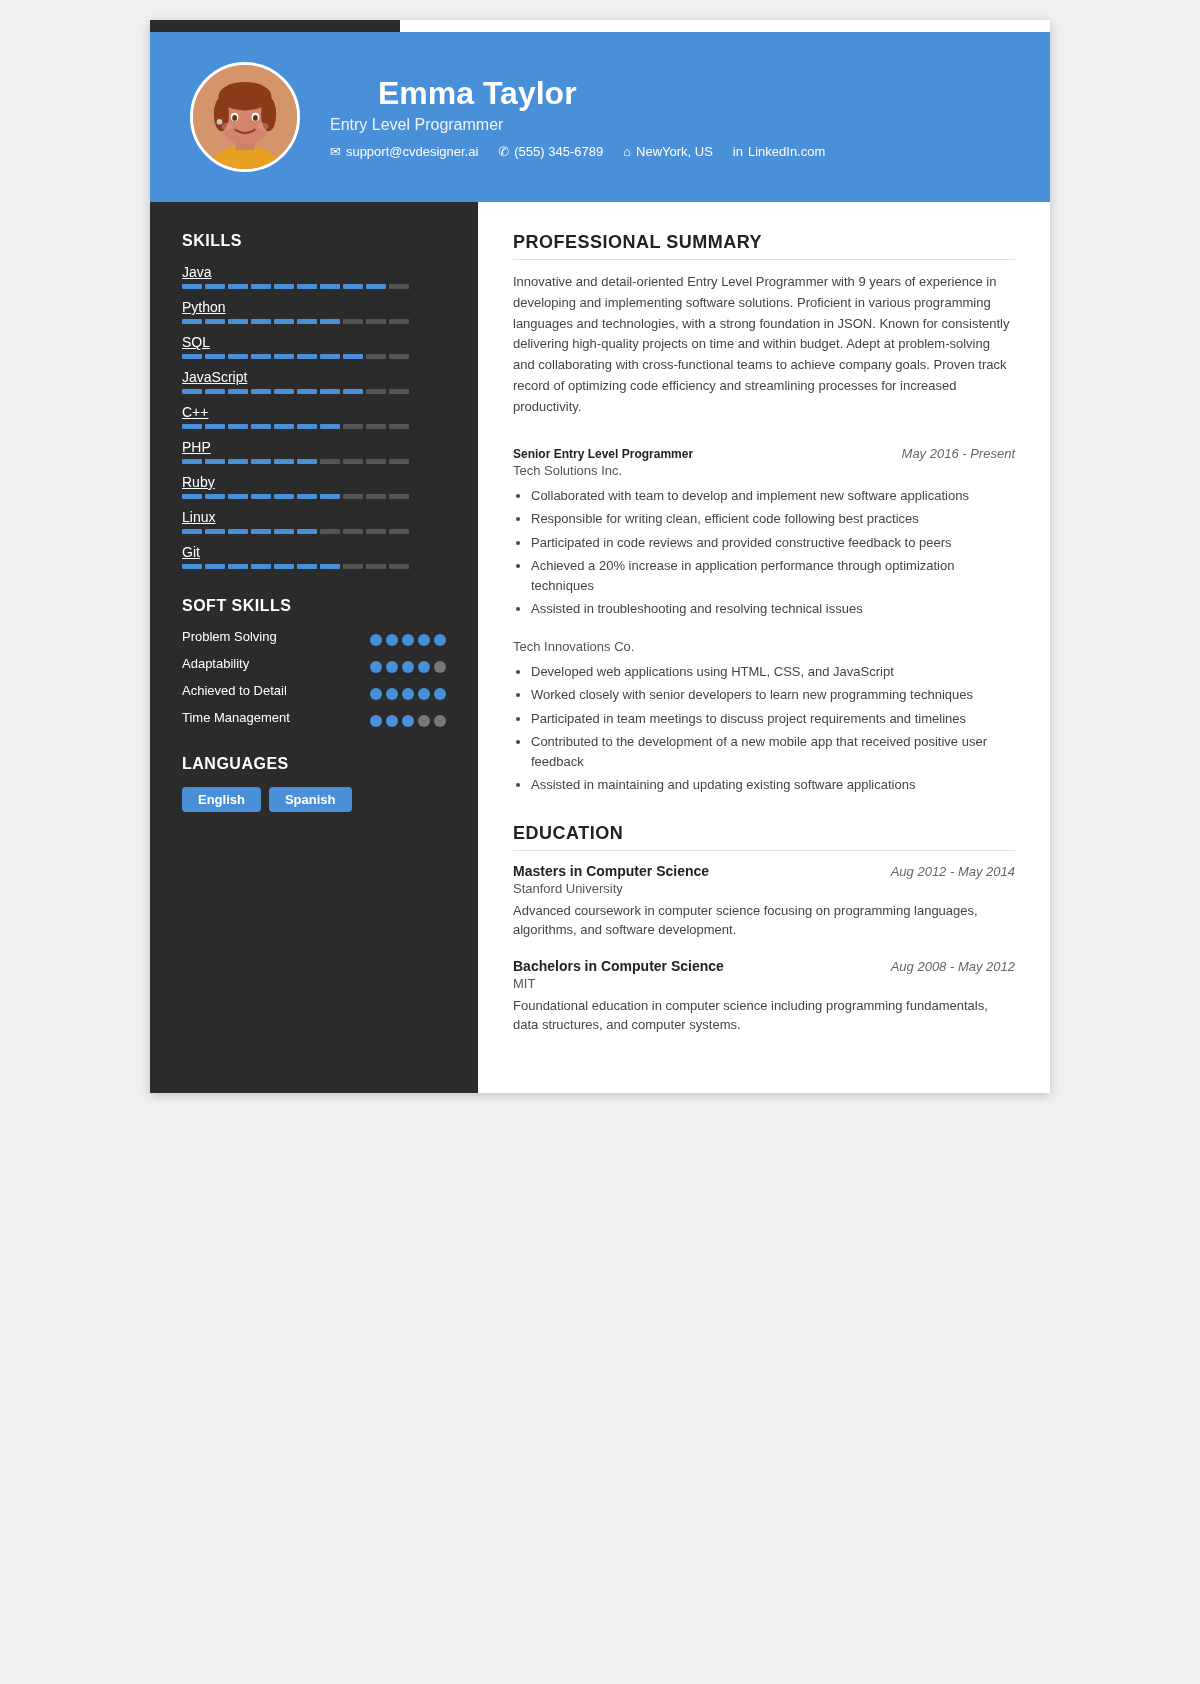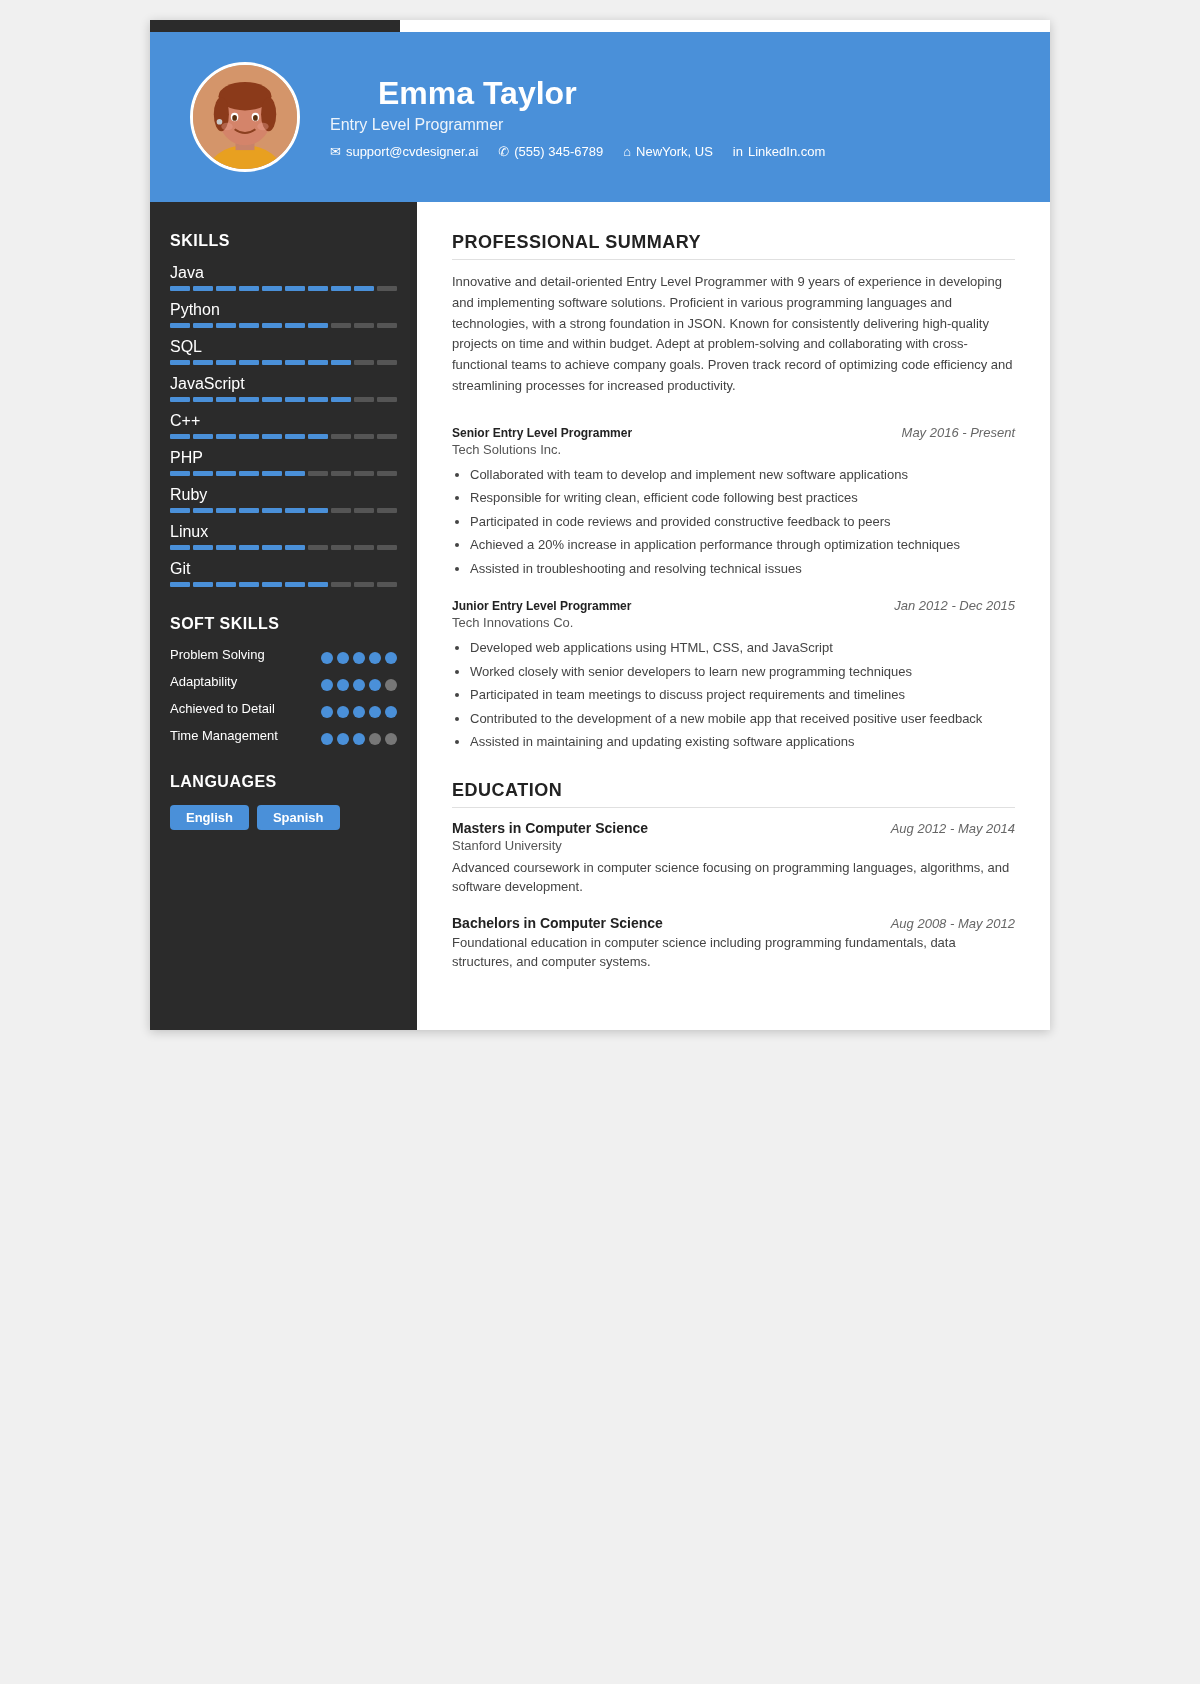--- a/index.html
+++ b/index.html
@@ -61,46 +61,47 @@
       gap: 5px;
     }
 
     
     .body-wrap {
       display: flex;
     }
 
     
     .sidebar {
-      width: 267px;
+      width: 328px;
       flex-shrink: 0;
       background: #2b2b2b;
       color: #fff;
-      padding: 30px 20px;
+      padding: 30px 32px;
     }
     .sidebar-section {
       margin-bottom: 28px;
     }
     .sidebar-section h2 {
       font-size: 16px;
       font-weight: bold;
       text-transform: uppercase;
       color: #fff;
       margin-bottom: 14px;
       letter-spacing: 0.5px;
     }
 
     
     .skill-item {
       margin-bottom: 10px;
     }
     .skill-name {
-      font-size: 16px;
+      font-size: 14px;
       color: #fff;
       margin-bottom: 4px;
+      text-decoration: underline;
     }
     .skill-segment {
       height: 5px;
       border-radius: 1px;
     }
     .skill-segment.filled { background: #4a90d9; }
     .skill-segment.empty { background: #555; }
     .skill-bar-row {
       display: flex;
       gap: 3px;
@@ -527,24 +528,20 @@
               <div class="job-company">Tech Solutions Inc.</div>
               <ul class="job-bullets">
                 <li>Collaborated with team to develop and implement new software applications</li>
                 <li>Responsible for writing clean, efficient code following best practices</li>
                 <li>Participated in code reviews and provided constructive feedback to peers</li>
                 <li>Achieved a 20% increase in application performance through optimization techniques</li>
                 <li>Assisted in troubleshooting and resolving technical issues</li>
               </ul>
             </div>
             <div class="job">
-              <div class="job-header">
-                <div class="job-title">Junior Entry Level Programmer</div>
-                <div class="job-date">Jan 2012 - Dec 2015</div>
-              </div>
               <div class="job-company">Tech Innovations Co.</div>
               <ul class="job-bullets">
                 <li>Developed web applications using HTML, CSS, and JavaScript</li>
                 <li>Worked closely with senior developers to learn new programming techniques</li>
                 <li>Participated in team meetings to discuss project requirements and timelines</li>
                 <li>Contributed to the development of a new mobile app that received positive user feedback</li>
                 <li>Assisted in maintaining and updating existing software applications</li>
               </ul>
             </div>
           </div>
@@ -559,20 +556,21 @@
                 <div class="edu-date">Aug 2012 - May 2014</div>
               </div>
               <div class="edu-school">Stanford University</div>
               <div class="edu-desc">Advanced coursework in computer science focusing on programming languages, algorithms, and software development.</div>
             </div>
             <div class="edu-item">
               <div class="edu-header">
                 <div class="edu-degree">Bachelors in Computer Science</div>
                 <div class="edu-date">Aug 2008 - May 2012</div>
               </div>
+              <div class="edu-school">MIT</div>
               <div class="edu-desc">Foundational education in computer science including programming fundamentals, data structures, and computer systems.</div>
             </div>
           </div>
       </div>
 
     </div>
   </div>
 </div>
 
 </body></html>

